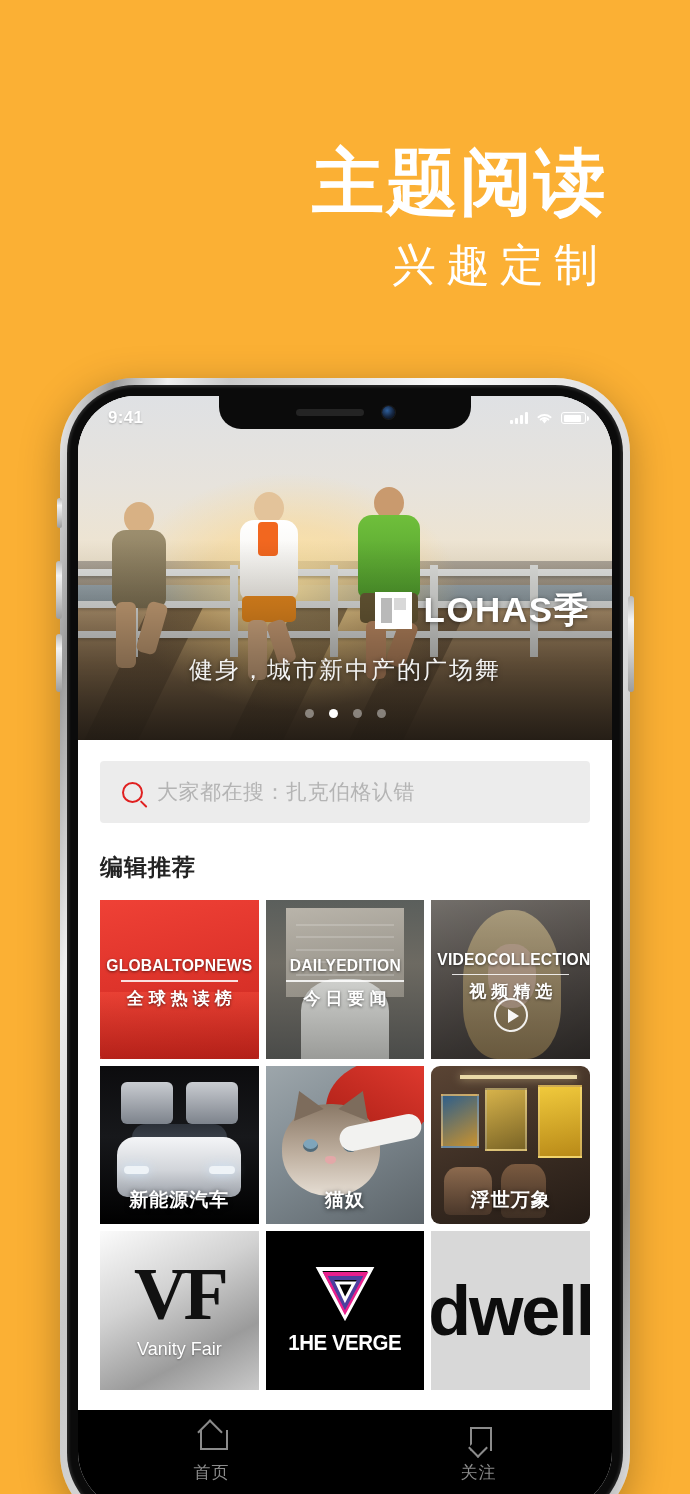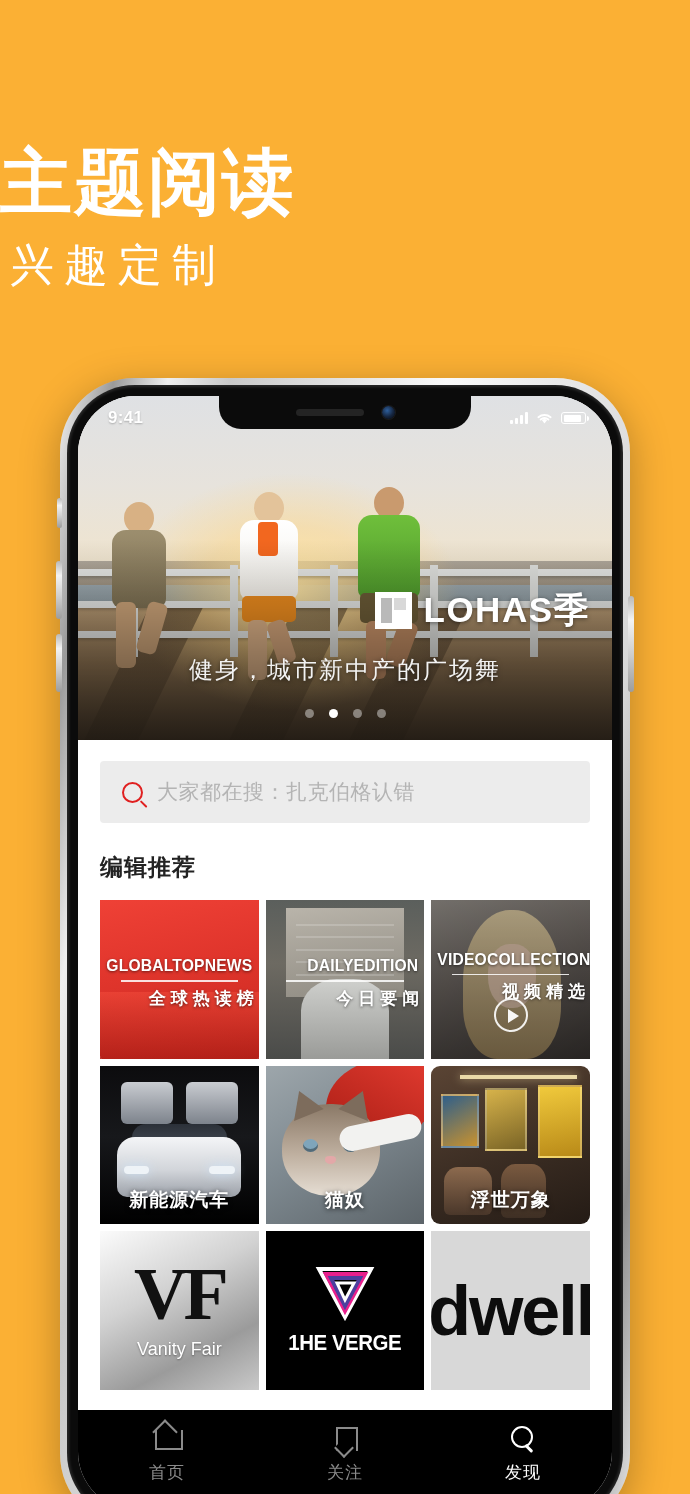--- a/index.html
+++ b/index.html
@@ -4,21 +4,21 @@
 <style>
   * { margin:0; padding:0; box-sizing:border-box; }
   html,body { width:690px; height:1494px; overflow:hidden; }
   body {
     font-family:"Liberation Sans","DejaVu Sans",sans-serif;
     background:#FBB034;
     position:relative;
   }
 
   
-  .promo { position:absolute; top:0; left:0; width:608px; text-align:left; }
+  .promo { position:absolute; top:0; left:0; width:608px; text-align:right; }
   .promo-title {
     margin-top:141px;
     font-size:72px;
     line-height:82px;
     font-weight:bold;
     color:#ffffff;
     letter-spacing:2px;
   }
   .promo-sub {
     margin-top:16px;
@@ -149,21 +149,21 @@
                        height:2.4px; background:#e02020; transform:rotate(45deg);
                        border-radius:2px; }
   .search-ph { color:#b4b4b4; font-size:21px; letter-spacing:.5px; }
 
   .sec-title { margin-top:29px; font-size:23px; font-weight:bold; color:#222; letter-spacing:1px; }
 
   .grid { margin-top:17px; display:grid; grid-template-columns:repeat(3,1fr); gap:7px; }
   .card { position:relative; aspect-ratio:1/1; overflow:hidden; background:#ddd; }
   .card .ovl { position:absolute; inset:0; }
 
-  .card-cap { position:absolute; left:0; right:0; z-index:5; text-align:right; color:#fff; }
+  .card-cap { position:absolute; left:0; right:0; z-index:5; text-align:center; color:#fff; }
   .cap-en { font-size:17px; font-weight:bold; letter-spacing:.2px; line-height:1;
             text-shadow:0 1px 3px rgba(0,0,0,.55); font-stretch:condensed; transform:scaleX(.92); }
   .cap-rule { width:74%; height:1.5px; background:rgba(255,255,255,.85); margin:6px auto 5px; }
   .cap-cn { font-size:17px; font-weight:bold; letter-spacing:5px; text-indent:5px;
             text-shadow:0 1px 3px rgba(0,0,0,.55); }
   .cap-bottom { position:absolute; left:0; right:0; bottom:11px; text-align:center;
                 color:#fff; font-size:19px; font-weight:bold; letter-spacing:1px;
                 text-shadow:0 1px 5px rgba(0,0,0,.75); z-index:5; }
   .playbtn { position:absolute; left:50%; top:62%; transform:translateX(-50%);
              width:34px; height:34px; border:2px solid rgba(255,255,255,.9); border-radius:50%;
@@ -465,21 +465,17 @@
 
       <div class="tabbar">
         <div class="tab">
           <div class="ico ico-home"></div>
           <div class="tab-label">首页</div>
         </div>
         <div class="tab">
           <div class="ico ico-book"></div>
           <div class="tab-label">关注</div>
         </div>
-        <div class="tab active">
-          <div class="ico ico-search"></div>
-          <div class="tab-label">发现</div>
-        </div>
       </div>
 
     </div>
   </div>
 </div>
 
 </body></html>

